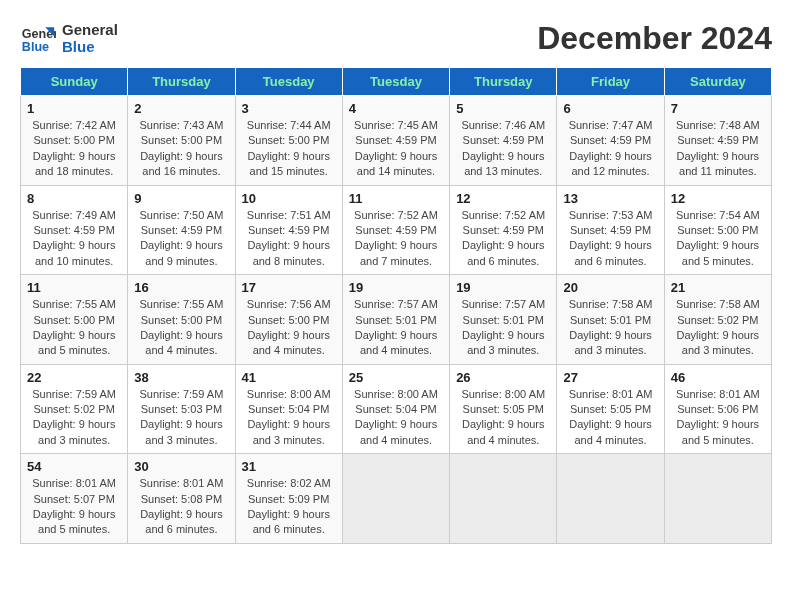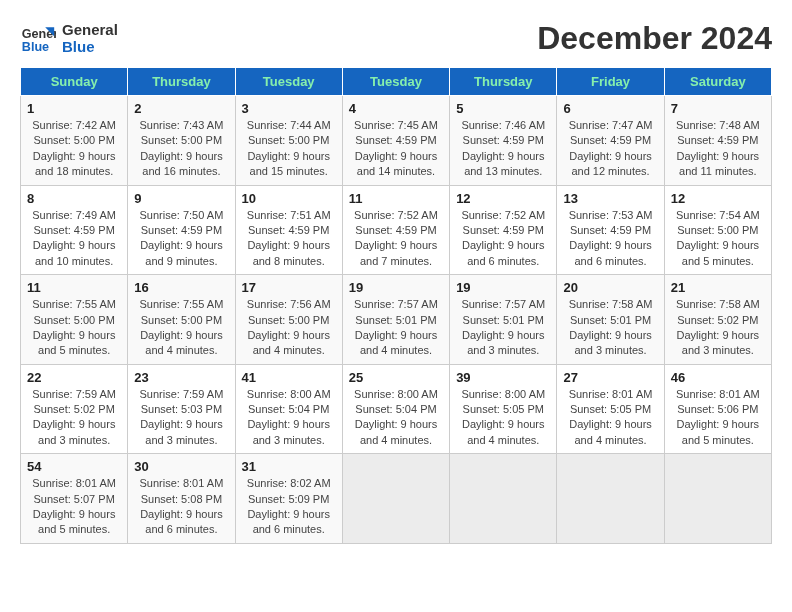--- a/index.html
+++ b/index.html
@@ -201,33 +201,33 @@
           <span class="day-number">21</span>
           <div class="day-info">Sunrise: 7:58 AM<br>Sunset: 5:02 PM<br>Daylight: 9 hours and 3 minutes.</div>
         </td>
       </tr>
       <tr>
         <td>
           <span class="day-number">22</span>
           <div class="day-info">Sunrise: 7:59 AM<br>Sunset: 5:02 PM<br>Daylight: 9 hours and 3 minutes.</div>
         </td>
         <td>
-          <span class="day-number">23</span>
+          <span class="day-number">38</span>
           <div class="day-info">Sunrise: 7:59 AM<br>Sunset: 5:03 PM<br>Daylight: 9 hours and 3 minutes.</div>
         </td>
         <td>
           <span class="day-number">41</span>
           <div class="day-info">Sunrise: 8:00 AM<br>Sunset: 5:04 PM<br>Daylight: 9 hours and 3 minutes.</div>
         </td>
         <td>
           <span class="day-number">25</span>
           <div class="day-info">Sunrise: 8:00 AM<br>Sunset: 5:04 PM<br>Daylight: 9 hours and 4 minutes.</div>
         </td>
         <td>
-          <span class="day-number">39</span>
+          <span class="day-number">26</span>
           <div class="day-info">Sunrise: 8:00 AM<br>Sunset: 5:05 PM<br>Daylight: 9 hours and 4 minutes.</div>
         </td>
         <td>
           <span class="day-number">27</span>
           <div class="day-info">Sunrise: 8:01 AM<br>Sunset: 5:05 PM<br>Daylight: 9 hours and 4 minutes.</div>
         </td>
         <td>
           <span class="day-number">46</span>
           <div class="day-info">Sunrise: 8:01 AM<br>Sunset: 5:06 PM<br>Daylight: 9 hours and 5 minutes.</div>
         </td>

